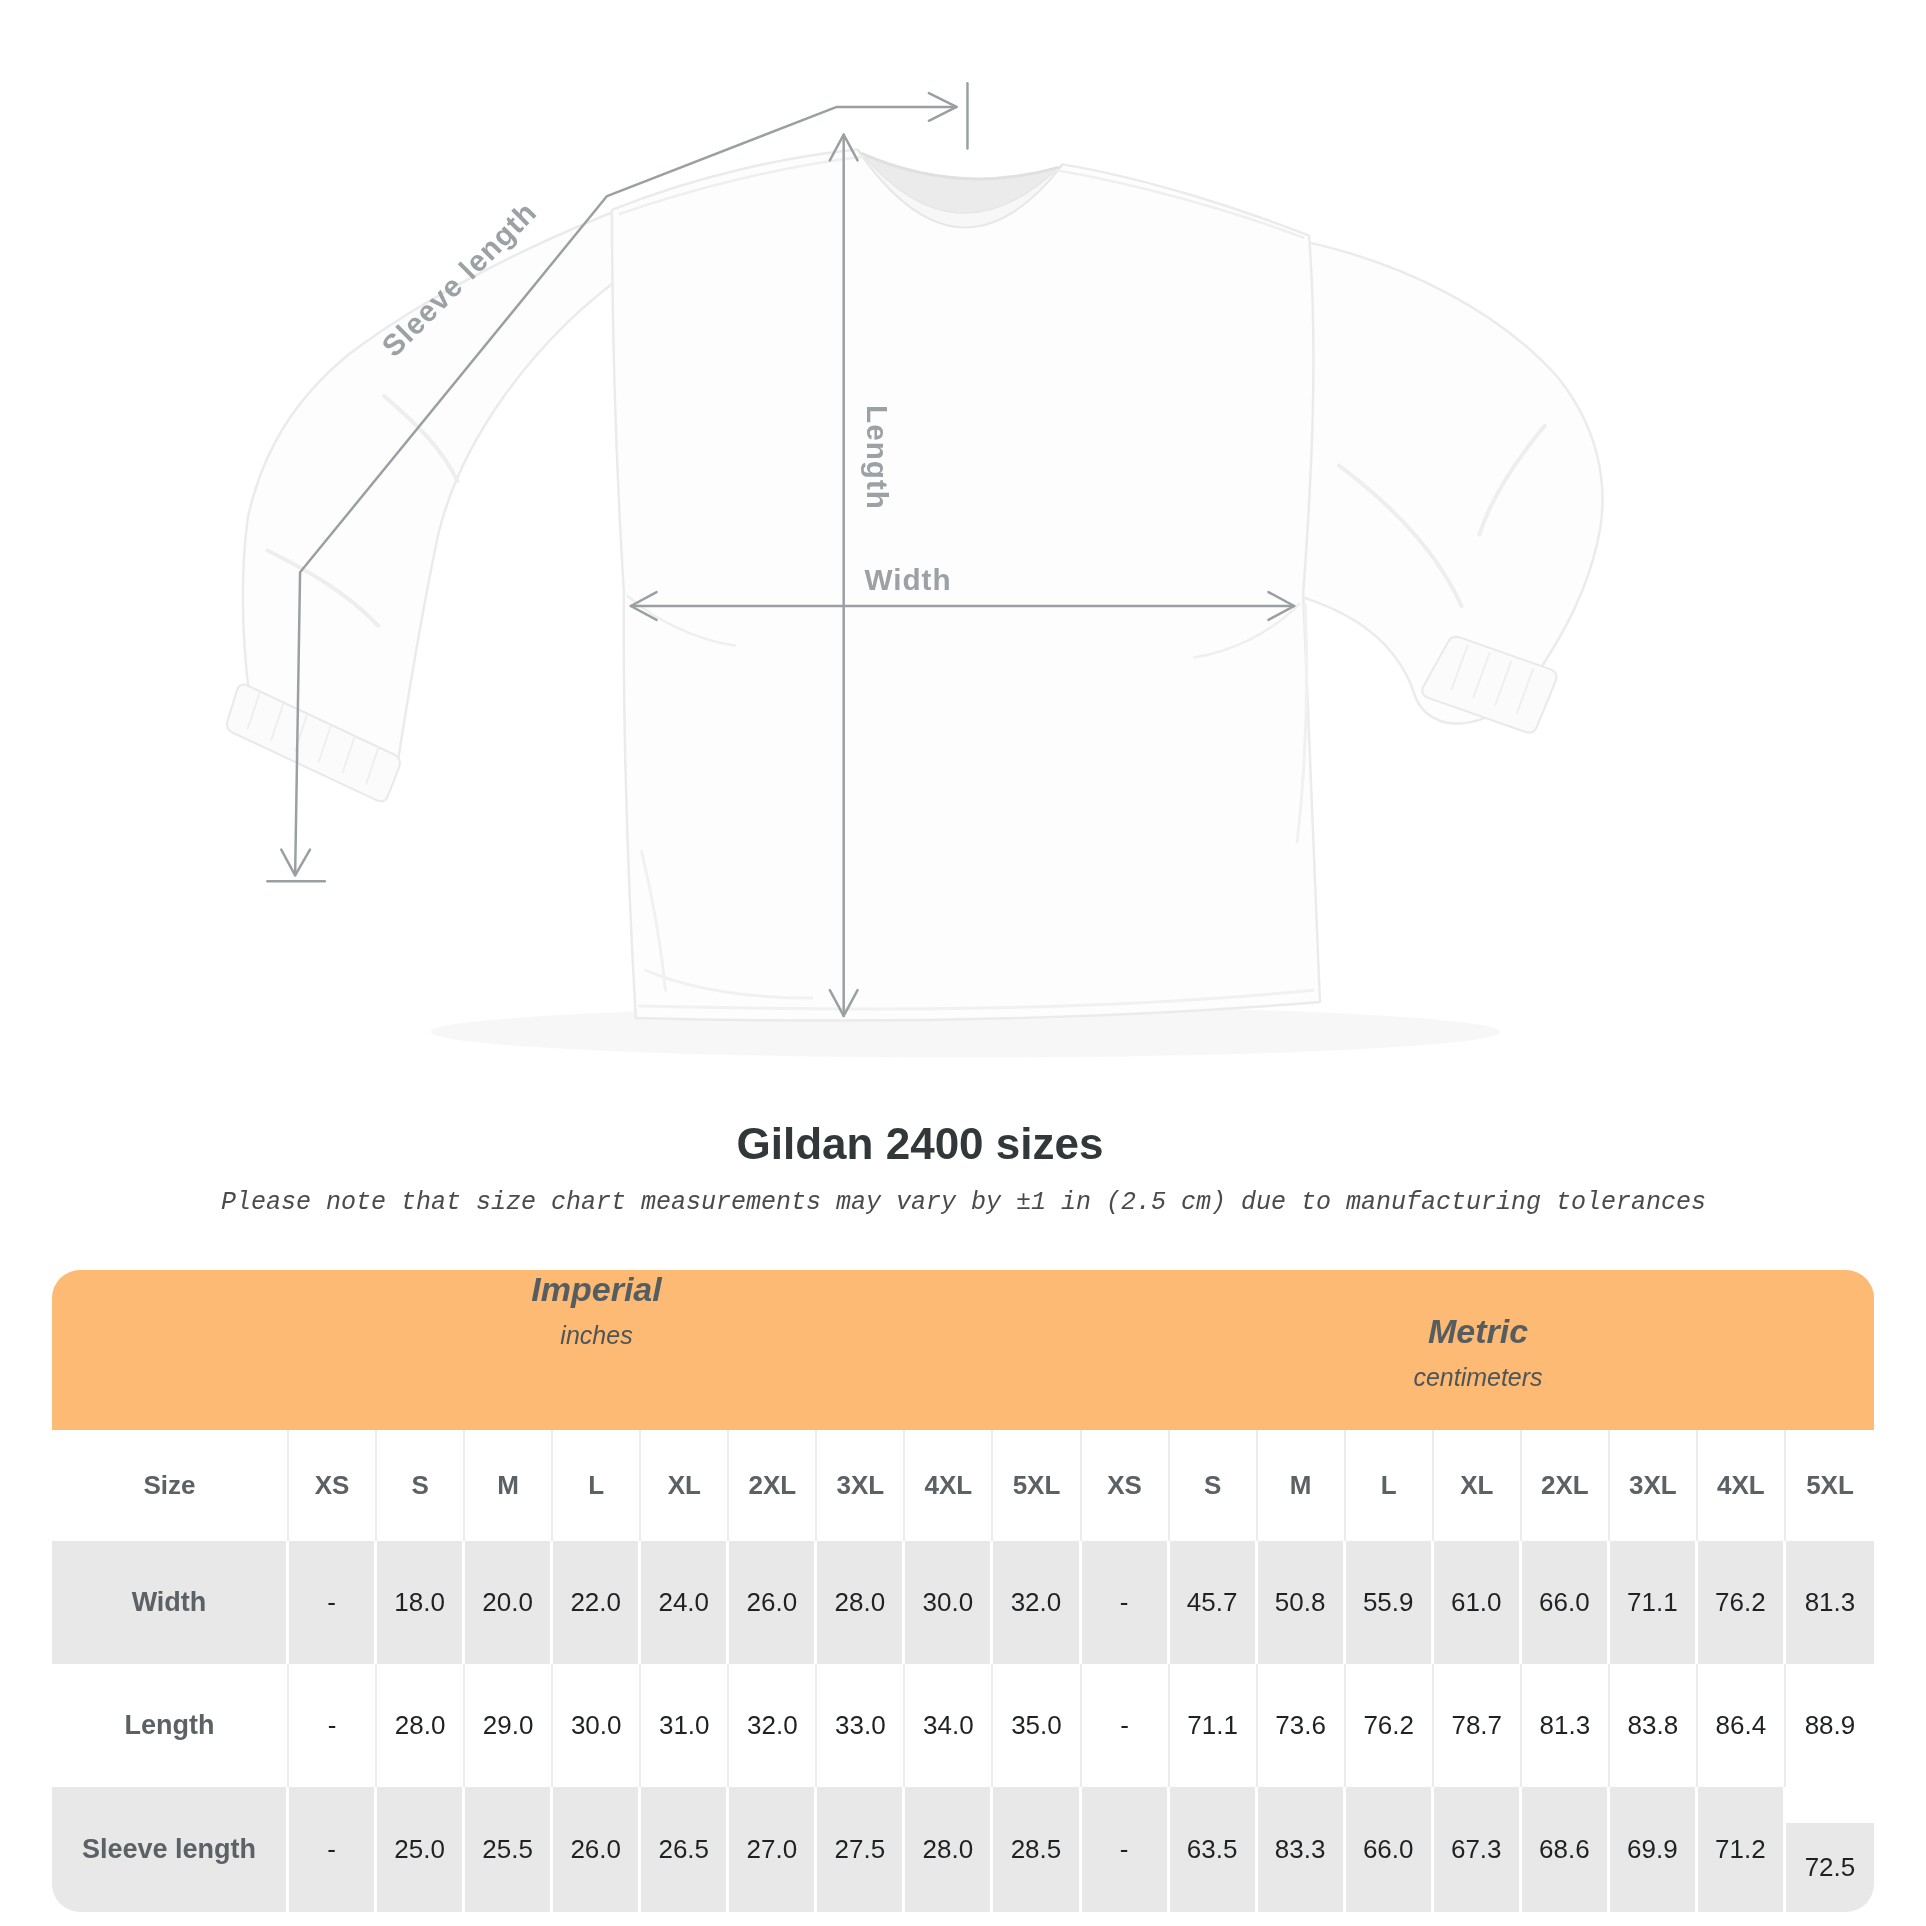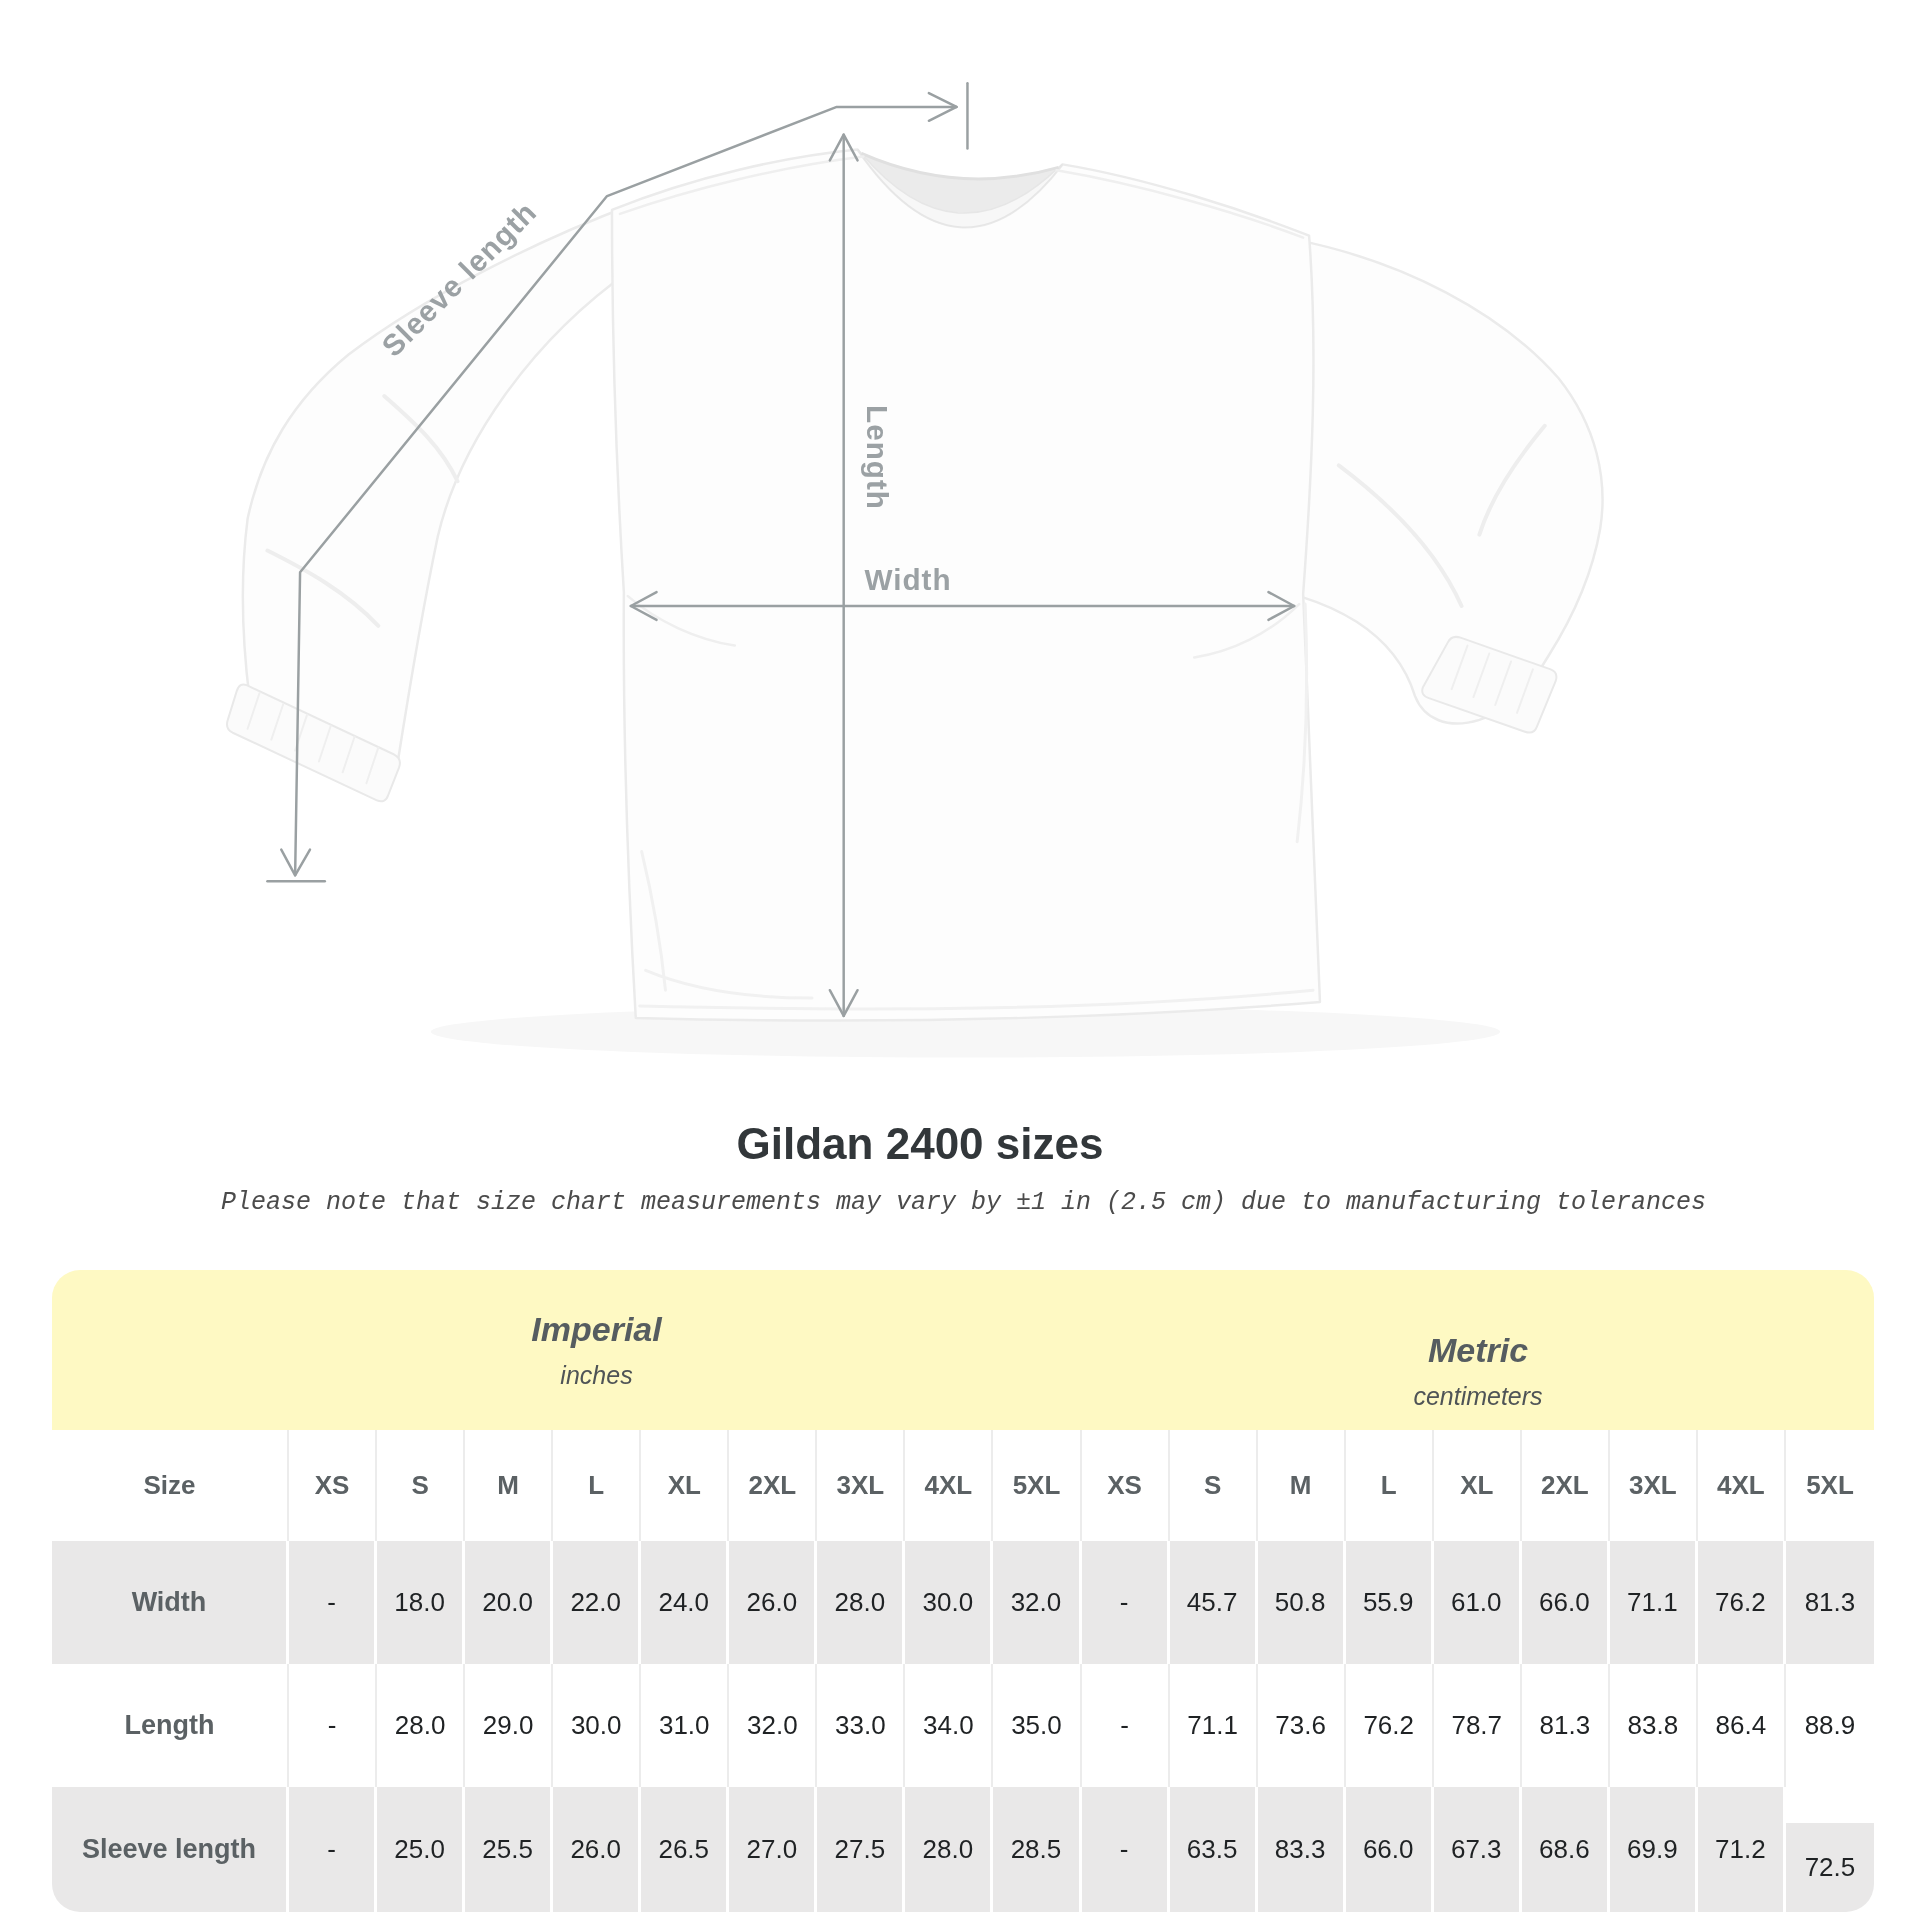--- a/index.html
+++ b/index.html
@@ -16,22 +16,22 @@
   .rib{fill:none;stroke:#efefef;stroke-width:2;stroke-linecap:round;}
 
   #page-title{position:absolute;top:1115px;left:0;width:1840px;text-align:center;
       font-size:44px;font-weight:bold;color:#32373a;line-height:57px;}
   #page-subtitle{position:absolute;top:1184px;left:0;width:1927px;text-align:center;
       font-style:italic;font-size:25px;color:#4b4b4b;line-height:38px;font-family:Liberation Mono, monospace;}
 
   #size-table{position:absolute;top:1270px;left:52px;width:1822px;height:642px;
       display:grid;grid-template-columns:237px repeat(18,1fr);
       grid-template-rows:160px 111px 123px 123px 125px;}
-  #group-band{grid-row:1;grid-column:1/20;background:#fef9c3;border-radius:28px 28px 0 0;
-      display:flex;align-items:center;}
+  #group-band{grid-row:1;grid-column:1/20;background:#fdba74;border-radius:28px 28px 0 0;
+      display:flex;align-items:flex-start;}
   .band-sec{display:flex;flex-direction:column;align-items:center;justify-content:center;gap:12px;}
   .band-sec.left{width:1030px;padding-left:59px;box-sizing:border-box;}
   .band-sec.right{flex:1;margin-top:42px;}
   .band-title{font-weight:bold;font-style:italic;font-size:34px;color:#565d60;}
   .band-sub{font-style:italic;font-size:25px;color:#4f5456;}
 
   .cell{display:flex;align-items:center;justify-content:center;font-size:26px;box-sizing:border-box;}
   .head{font-weight:bold;color:#5b6164;background:#fff;border-right:2px solid #ececec;}
   .white{background:#fff;border-right:2px solid #ececec;}
   .gray{background:#e9e8e8;border-right:3px solid #ffffff;}

